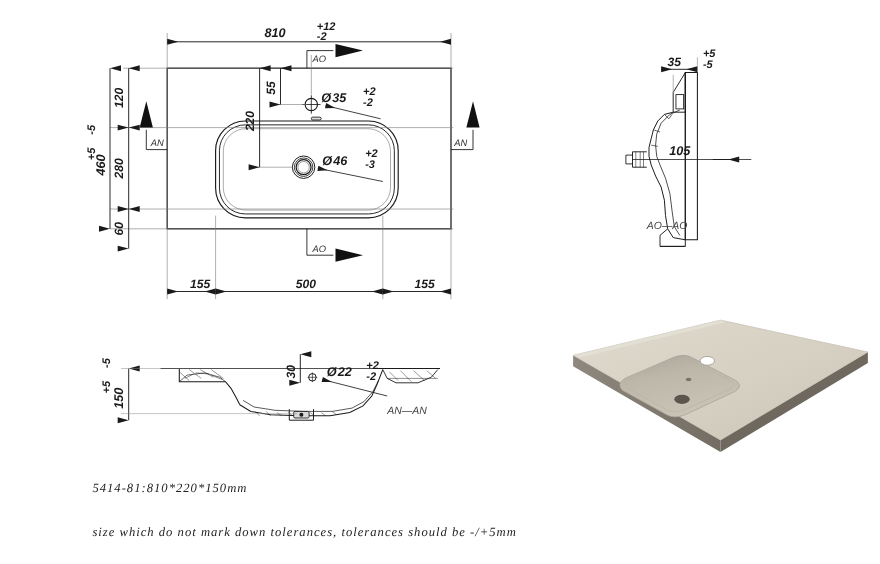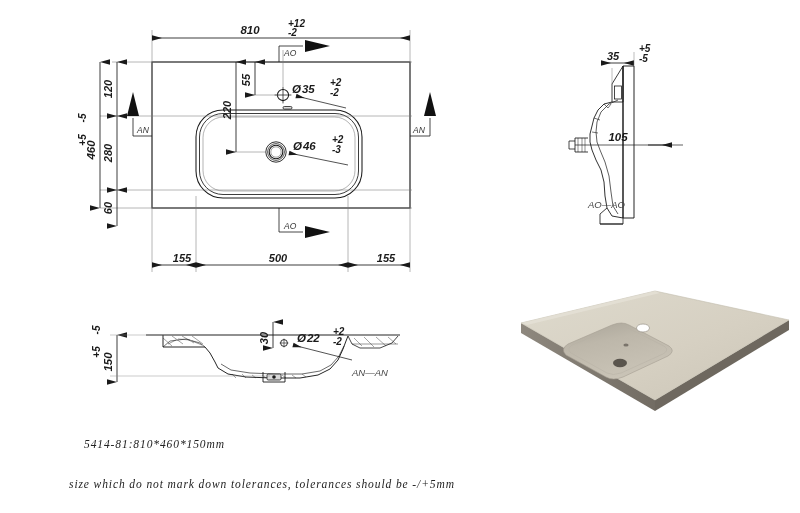--- a/index.html
+++ b/index.html
@@ -14,21 +14,21 @@
   .notes{position:absolute;left:0;top:0;width:800px;height:513px;pointer-events:none;}
   .note-line{
     position:absolute;
     font-family:"Liberation Serif", serif;
     font-size:11.5px;
     letter-spacing:0.9px;
     color:#222;
     white-space:nowrap;
   }
   #note-model{left:84px;top:438px;}
-  #note-tol{left:69px;top:478px;}
+  #note-tol{left:84px;top:478px;}
 </style>
 </head>
 <body>
 
 <div id="sheet">
 
   <svg width="800" height="513" viewBox="0 0 800 513">
 
     <defs>
       <marker id="arrOpenR" markerWidth="12" markerHeight="8" refX="11" refY="4" orient="auto" markerUnits="userSpaceOnUse">
@@ -327,17 +327,17 @@
       <ellipse cx="643" cy="328" rx="6.5" ry="4" fill="#ffffff" stroke="#9a948a" stroke-width="0.7"></ellipse>
 
       <ellipse cx="626" cy="345" rx="2.6" ry="1.5" fill="#7a746b"></ellipse>
 
       <polygon points="521,323 655,291 660,293 527,325" fill="#e6e2d7" opacity="0.75"></polygon>
     </g>
 
   </svg>
 
   <div class="notes">
-    <div class="note-line" id="note-model">5414-81:810*460*150mm</div>
+    <div class="note-line" id="note-model">5414-81:810*220*150mm</div>
     <div class="note-line" id="note-tol">size which do not mark down tolerances, tolerances should be -/+5mm</div>
   </div>
 
 </div>
 
 </body></html>

